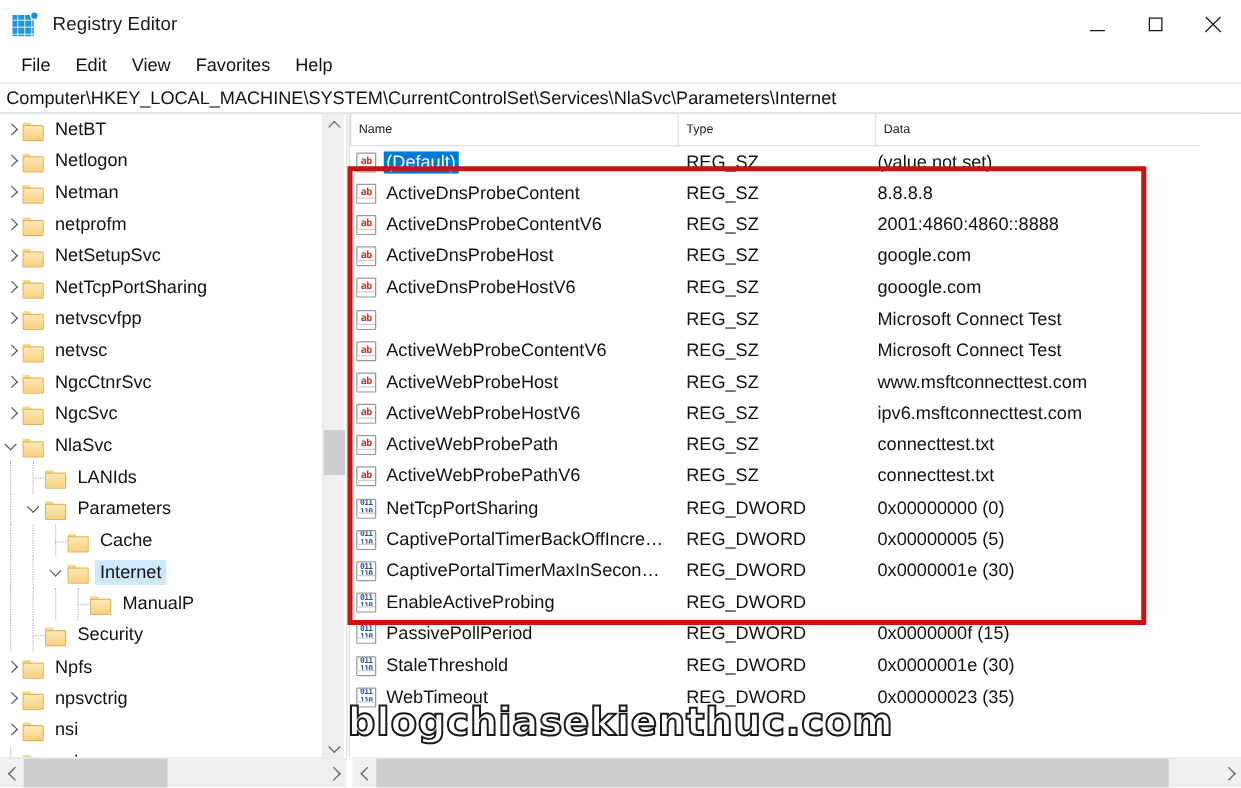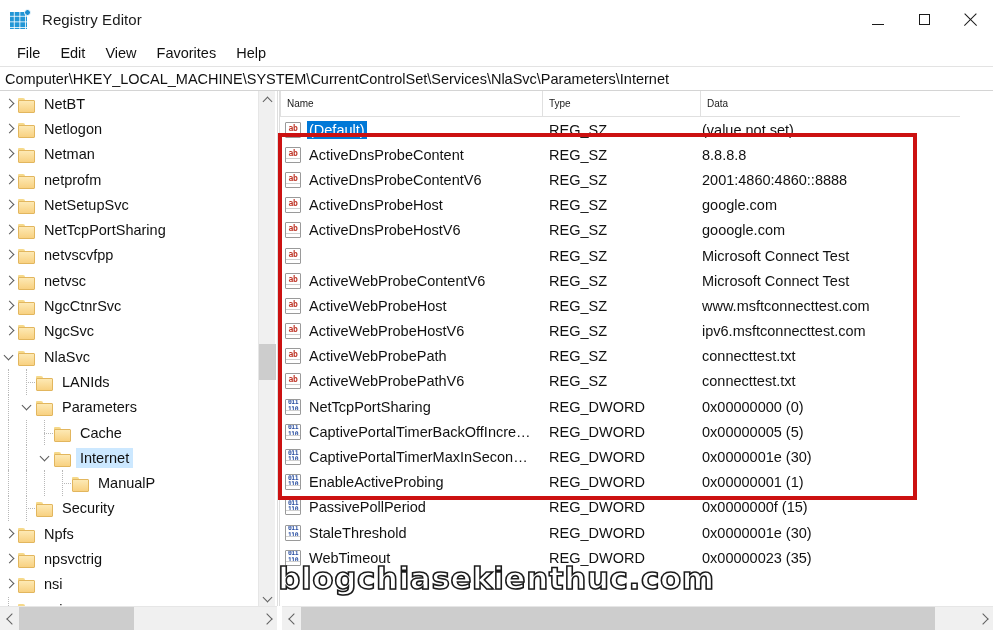--- a/index.html
+++ b/index.html
@@ -715,21 +715,20 @@
             <div class="cell-data">0x0000001e (30)</div>
           </div>
           <div class="list-row">
             <div class="cell-name">
               <span class="val-icon dw">
                 <span class="vi-txt">011<br>110</span>
               </span>
               <span class="nm-txt">EnableActiveProbing</span>
             </div>
             <div class="cell-type">REG_DWORD</div>
-            <div class="cell-data">0x00000001 (1)</div>
           </div>
           <div class="list-row">
             <div class="cell-name">
               <span class="val-icon dw">
                 <span class="vi-txt">011<br>110</span>
               </span>
               <span class="nm-txt">PassivePollPeriod</span>
             </div>
             <div class="cell-type">REG_DWORD</div>
             <div class="cell-data">0x0000000f (15)</div>

